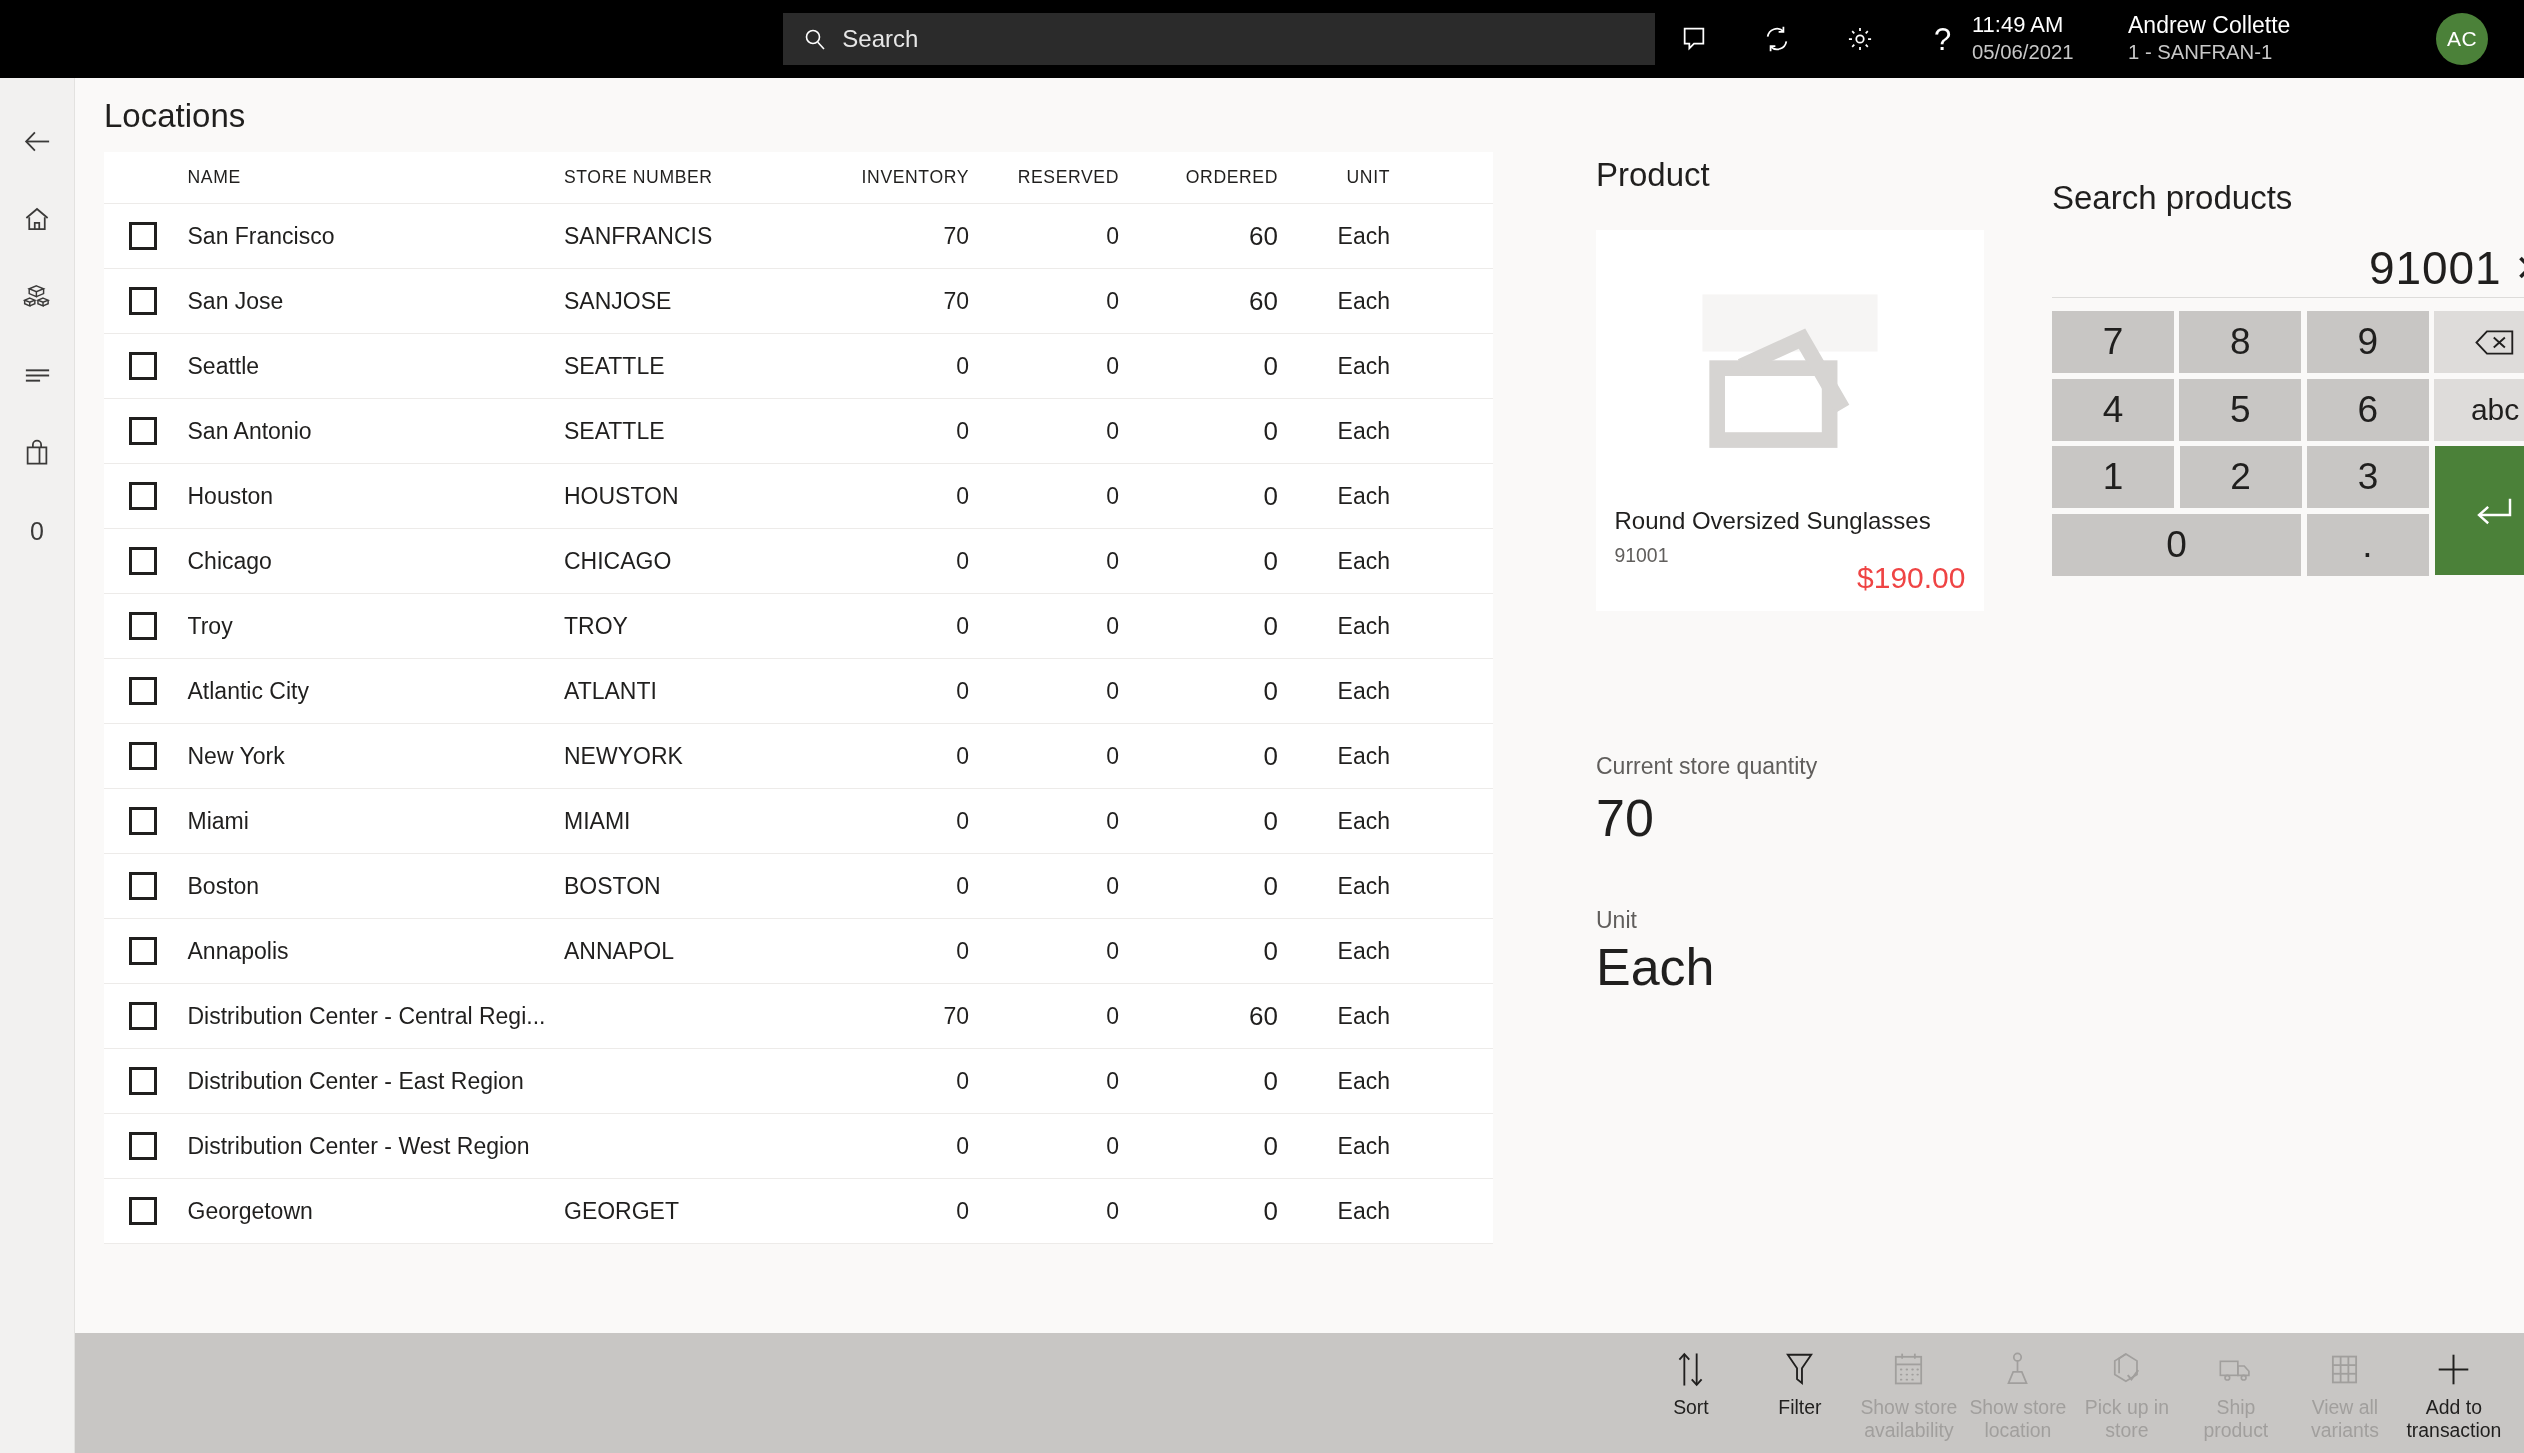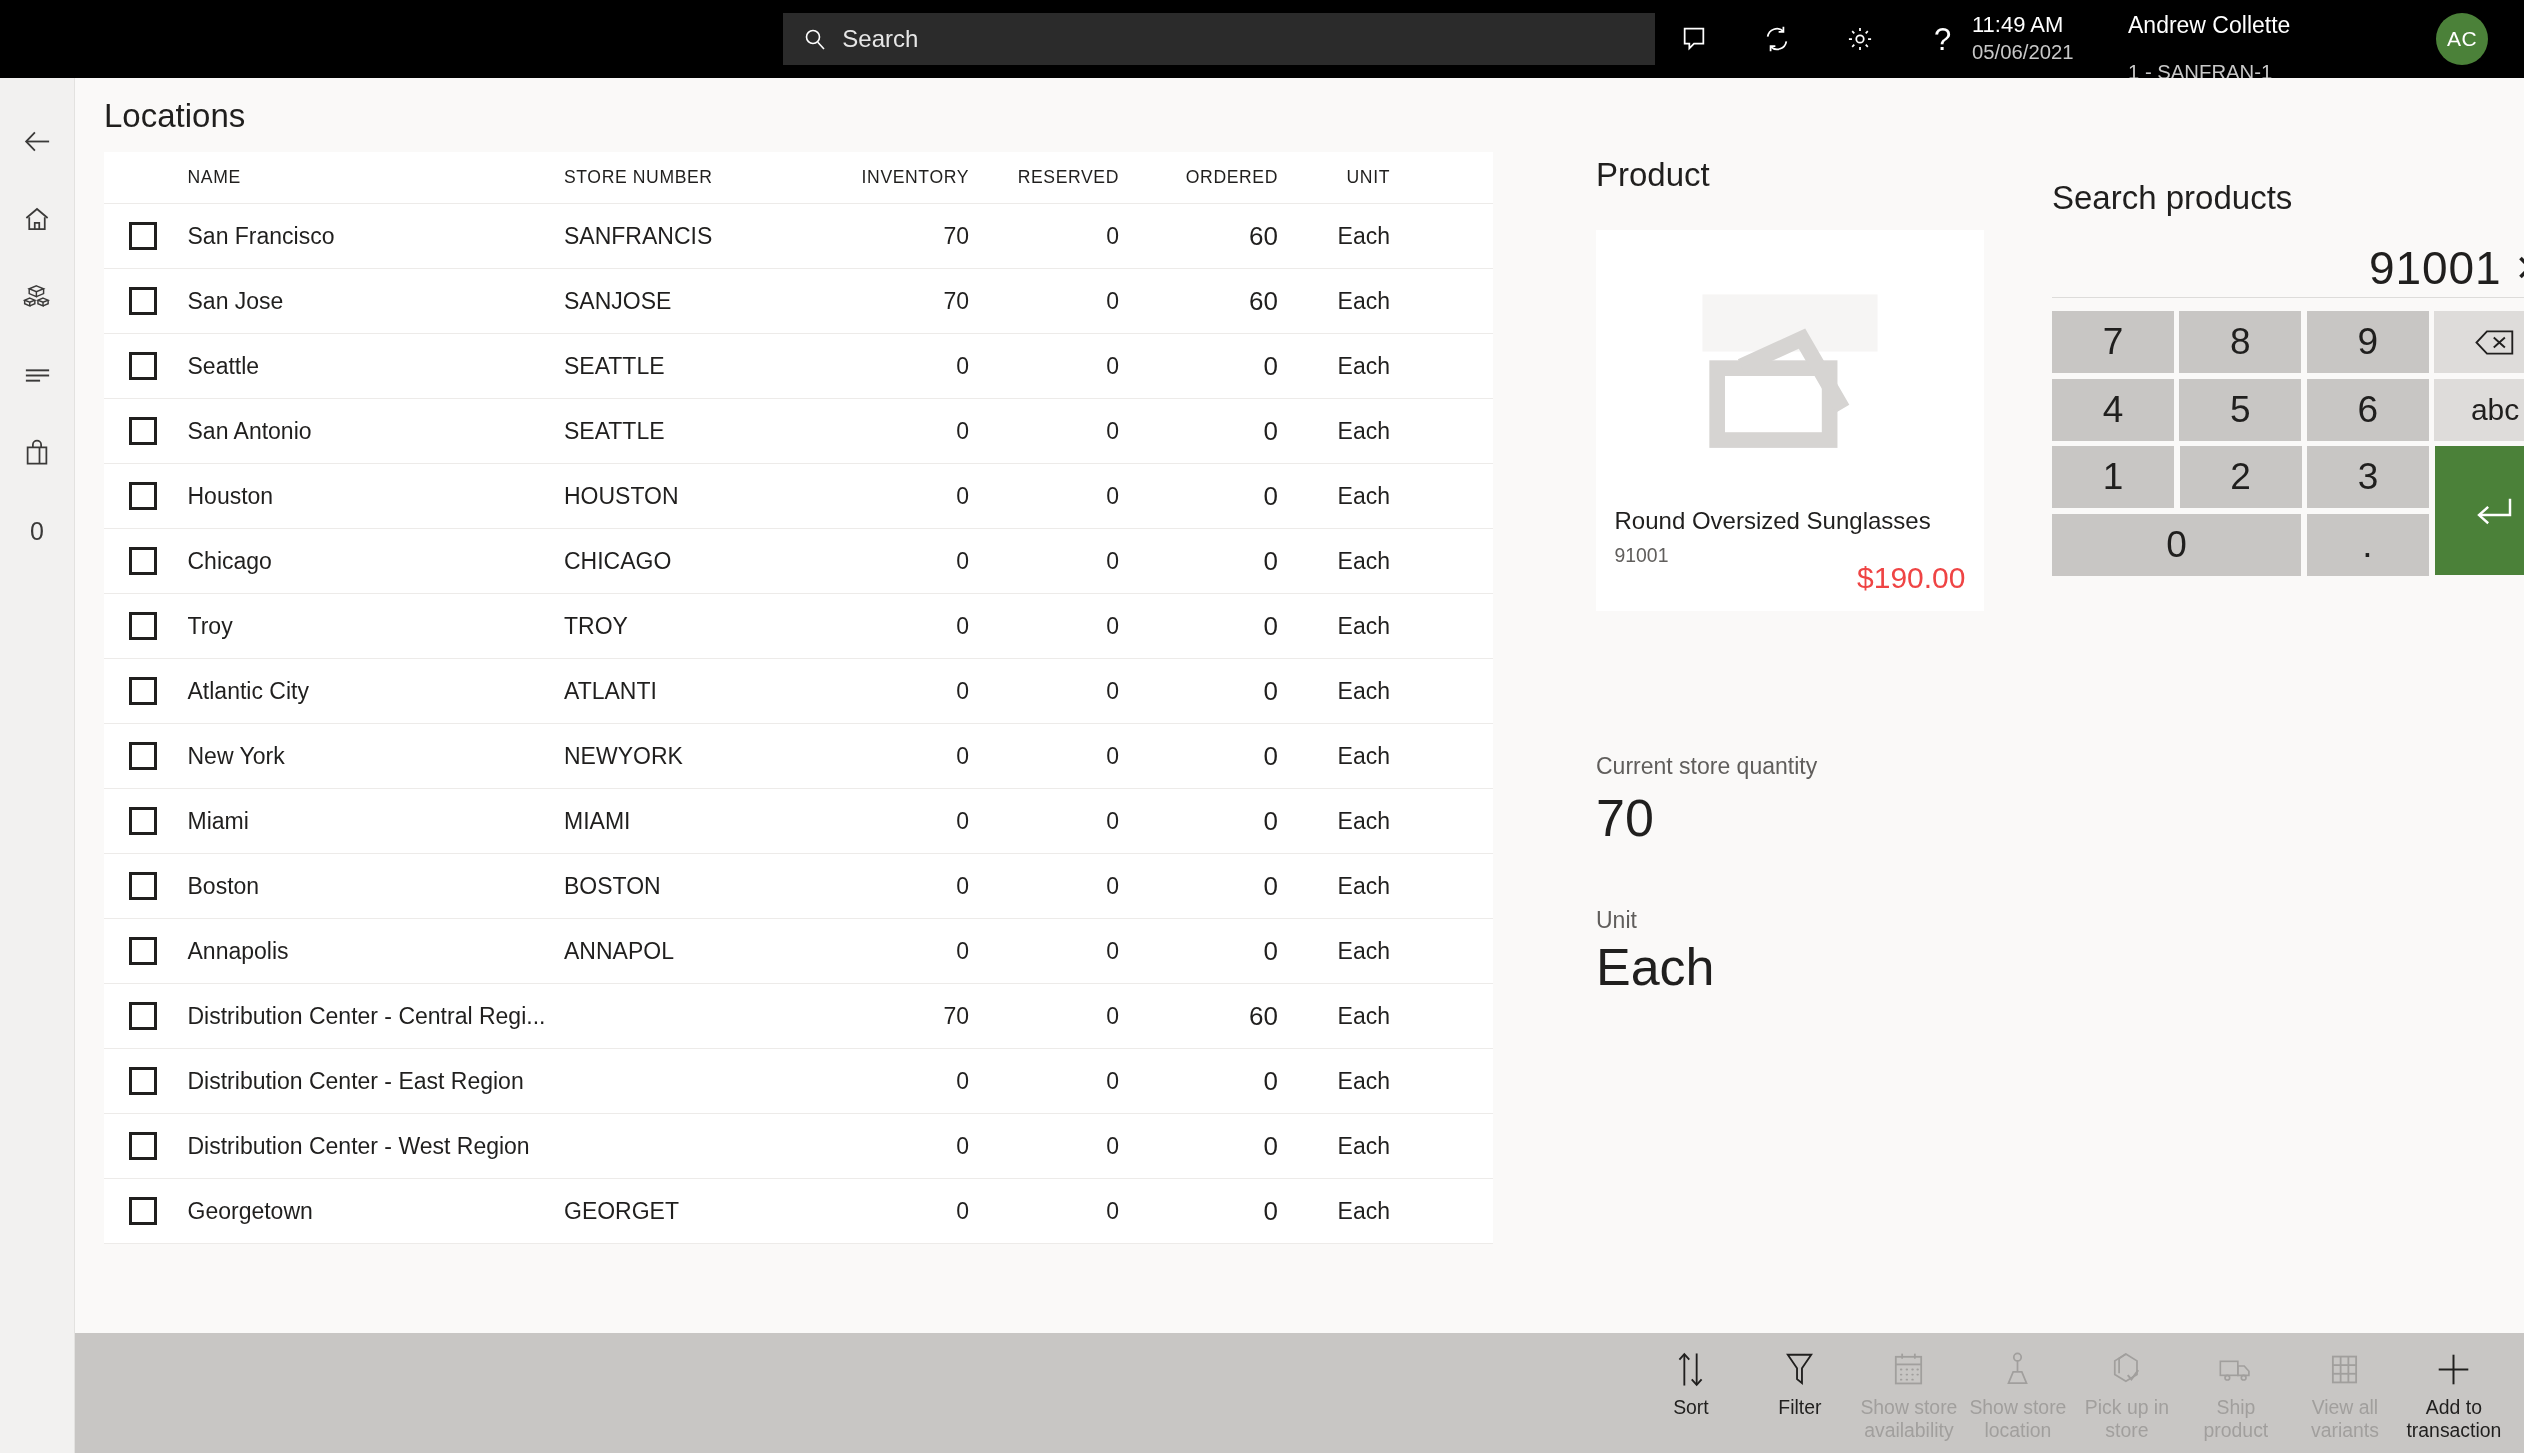--- a/index.html
+++ b/index.html
@@ -34,21 +34,21 @@
 
   .hdr-icons { position: absolute; right: 564px; top: 0; height: 78px; display: flex; align-items: center; gap: 46px; }
   .hdr-ico { cursor: pointer; display: flex; align-items: center; justify-content: center; width: 37px; height: 37px; }
   .hdr-ico.qmark { color: #fff; font-size: 31px; font-weight: 400; line-height: 1; }
 
   .hdr-time { position: absolute; right: 405px; top: 11px; text-align: left; width: 148px; }
   .hdr-time .t1 { color: #ffffff; font-size: 22px; line-height: 28px; }
   .hdr-time .t2 { color: #C8C8C8; font-size: 20.3px; line-height: 26px; }
   .hdr-user { position: absolute; right: 148px; top: 11px; text-align: left; width: 249px; }
   .hdr-user .u1 { color: #ffffff; font-size: 23px; line-height: 28px; }
-  .hdr-user .u2 { color: #C8C8C8; font-size: 20.3px; line-height: 26px; margin-top: 20px; }
+  .hdr-user .u2 { color: #C8C8C8; font-size: 20.3px; line-height: 26px; }
   .avatar {
     position: absolute; right: 37px; top: 13px; width: 52px; height: 52px;
     border-radius: 50%; background: #4B8139; color: #ffffff;
     display: flex; align-items: center; justify-content: center;
     font-size: 21px; letter-spacing: 0.5px; cursor: pointer;
   }
 
   
   .rail {
     position: absolute; left: 0; top: 78px; width: 75px; height: 1376px;

